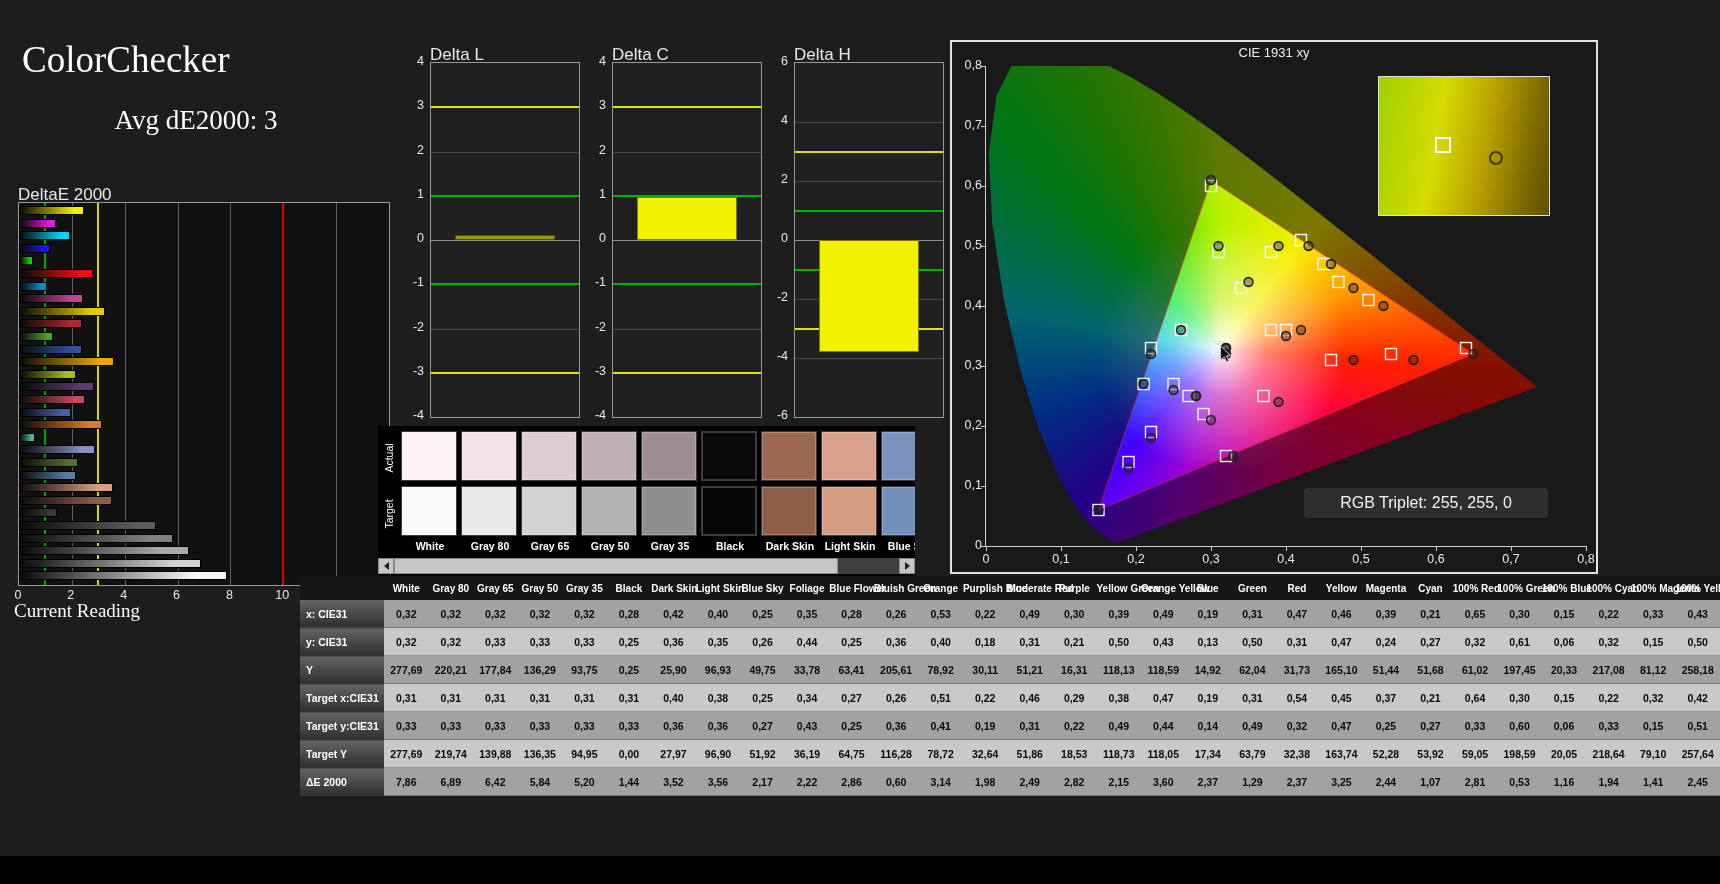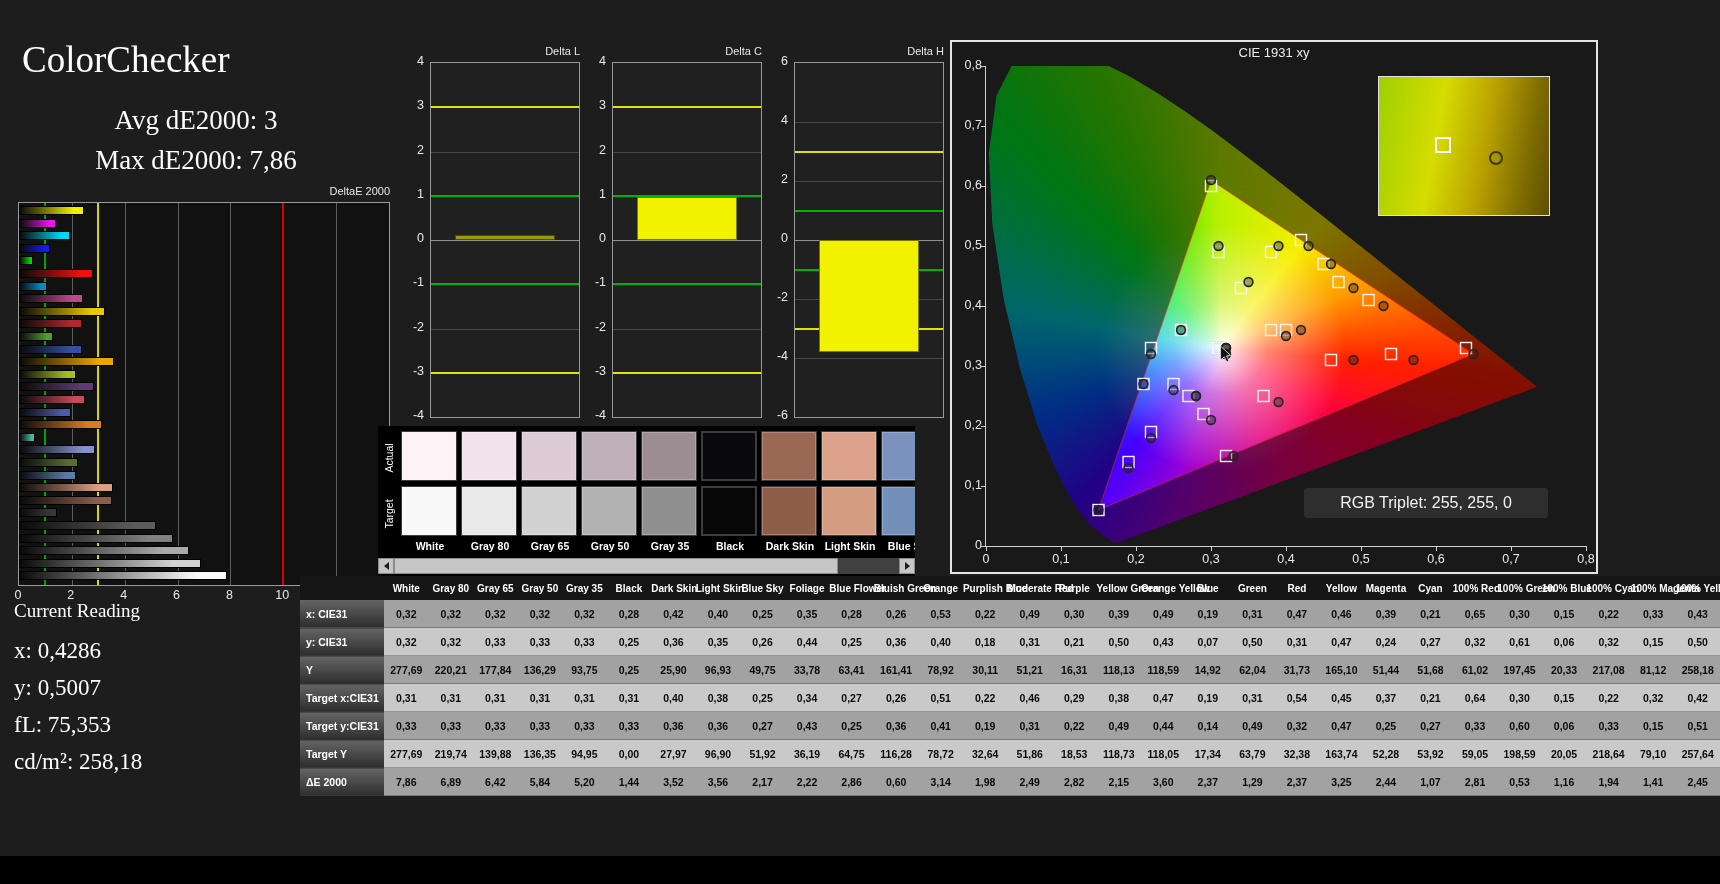--- a/index.html
+++ b/index.html
@@ -7,21 +7,21 @@
         color:#f0f0f0;font-family:"Liberation Sans",sans-serif;}
   .abs{position:absolute;}
   .serif{font-family:"Liberation Serif",serif;}
 
   
   #hdr-title{left:22px;top:38px;font-size:37px;color:#fdfdfd;}
   #hdr-stats{left:10px;top:100px;width:372px;text-align:center;font-size:27px;line-height:40px;color:#fdfdfd;}
 
   
   #deltae{left:18px;top:184px;width:372px;height:420px;}
-  .chart-title{position:absolute;top:1px;left:0;width:100%;text-align:right;font-size:11px;color:#e8e8e8;}
+  .chart-title{position:absolute;top:1px;left:0;width:100%;text-align:left;font-size:17px;color:#e8e8e8;}
   #deltae-plot{position:absolute;left:0;top:18px;width:372px;height:384px;background:#111;
                border:1px solid #9a9a9a;box-sizing:border-box;overflow:hidden;}
   #deltae-xlabels{position:absolute;left:0;top:404px;width:100%;height:16px;}
   .vline{position:absolute;top:0;bottom:0;width:1px;}
   .xlab{position:absolute;width:24px;text-align:center;color:#e8e8e8;font-size:12.5px;}
   .de-bar{position:absolute;left:0;height:9px;border:1px solid #000;box-sizing:border-box;}
 
   
   .vchart{width:150px;height:420px;}
   #chart-dl{left:430px;top:44px;} #chart-dc{left:612px;top:44px;} #chart-dh{left:794px;top:44px;}
@@ -97,21 +97,20 @@
   #bottomband{left:0;top:856px;width:1720px;height:28px;background:#000;}
 </style>
 </head>
 <body>
 
 <div class="page">
 
   <div class="abs serif" id="hdr-title">ColorChecker</div>
   <div class="abs serif" id="hdr-stats">
     <div>Avg dE2000: 3</div>
-    <div>Max dE2000: 7,86</div>
   </div>
 
   <div class="abs" id="deltae">
     <div class="chart-title">DeltaE 2000</div>
     <div id="deltae-plot">
         <div class="vline" style="left: 52.8571px; background: rgb(94, 94, 94);"></div>
         <div class="vline" style="left: 105.714px; background: rgb(94, 94, 94);"></div>
         <div class="vline" style="left: 158.571px; background: rgb(94, 94, 94);"></div>
         <div class="vline" style="left: 211.429px; background: rgb(94, 94, 94);"></div>
         <div class="vline" style="left: 264.286px; background: rgb(94, 94, 94);"></div>
@@ -408,26 +407,20 @@
       <div class="cie-xlab" style="left: 472px;">0,6</div>
       <div class="cie-xtick" style="left: 484px;"></div>
       <div class="cie-xlab" style="left: 547px;">0,7</div>
       <div class="cie-xtick" style="left: 559px;"></div>
       <div class="cie-xlab" style="left: 622px;">0,8</div>
       <div class="cie-xtick" style="left: 634px;"></div>
     </div>
 
   <div class="abs serif" id="reading">
     <div id="reading-title">Current Reading</div>
-    <div id="reading-lines">
-        <div class="reading-line">x: 0,4286</div>
-        <div class="reading-line">y: 0,5007</div>
-        <div class="reading-line">fL: 75,353</div>
-        <div class="reading-line">cd/m²: 258,18</div>
-      </div>
   </div>
 
   <div class="abs" id="table-wrap">
     <table id="cc-table">
         <thead>
           <tr>
             <th class="rowlab-head"></th>
             <th>White</th>
             <th>Gray 80</th>
             <th>Gray 65</th>
@@ -507,21 +500,21 @@
             <td class="val">0,26</td>
             <td class="val">0,44</td>
             <td class="val">0,25</td>
             <td class="val">0,36</td>
             <td class="val">0,40</td>
             <td class="val">0,18</td>
             <td class="val">0,31</td>
             <td class="val">0,21</td>
             <td class="val">0,50</td>
             <td class="val">0,43</td>
-            <td class="val">0,07</td>
+            <td class="val">0,13</td>
             <td class="val">0,50</td>
             <td class="val">0,31</td>
             <td class="val">0,47</td>
             <td class="val">0,24</td>
             <td class="val">0,27</td>
             <td class="val">0,32</td>
             <td class="val">0,61</td>
             <td class="val">0,06</td>
             <td class="val">0,32</td>
             <td class="val">0,15</td>
@@ -533,21 +526,21 @@
             <td class="val">220,21</td>
             <td class="val">177,84</td>
             <td class="val">136,29</td>
             <td class="val">93,75</td>
             <td class="val">0,25</td>
             <td class="val">25,90</td>
             <td class="val">96,93</td>
             <td class="val">49,75</td>
             <td class="val">33,78</td>
             <td class="val">63,41</td>
-            <td class="val">161,41</td>
+            <td class="val">205,61</td>
             <td class="val">78,92</td>
             <td class="val">30,11</td>
             <td class="val">51,21</td>
             <td class="val">16,31</td>
             <td class="val">118,13</td>
             <td class="val">118,59</td>
             <td class="val">14,92</td>
             <td class="val">62,04</td>
             <td class="val">31,73</td>
             <td class="val">165,10</td>

